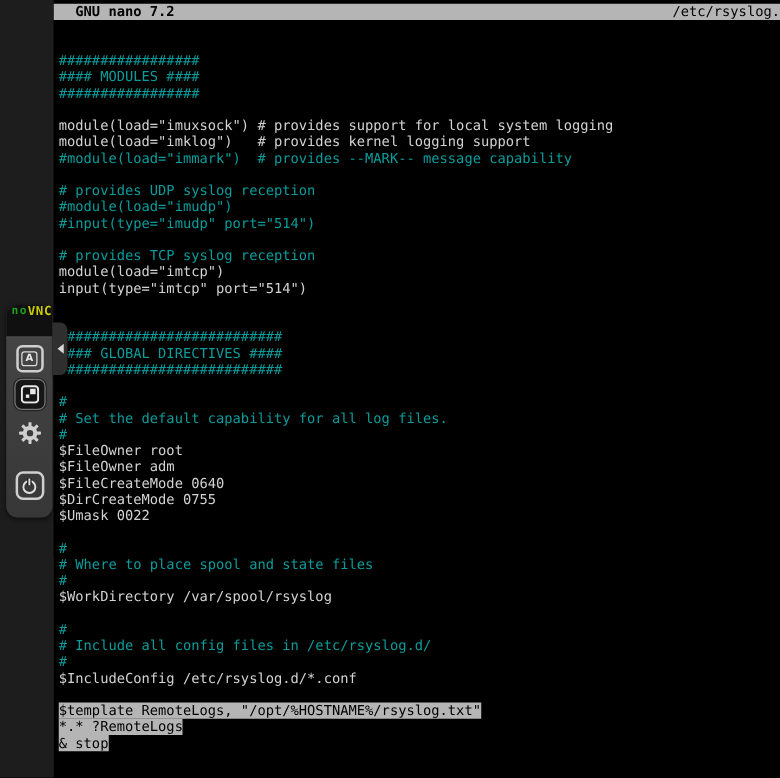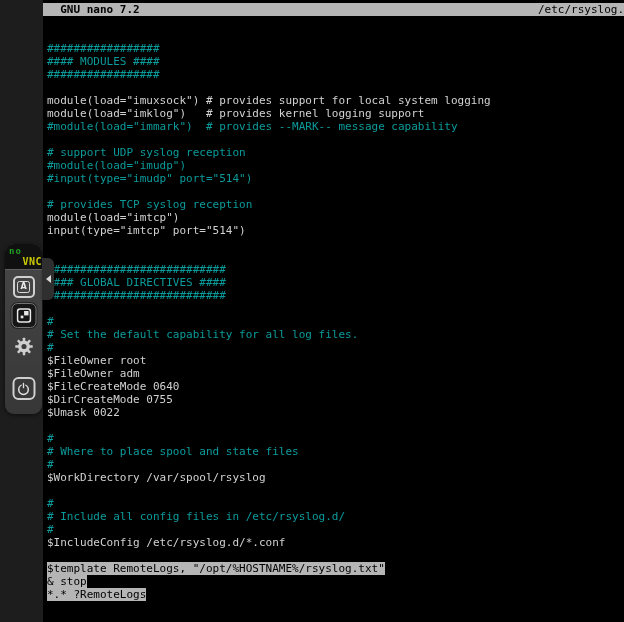--- a/index.html
+++ b/index.html
@@ -26,21 +26,21 @@
 
   
   .vnc-panel{
     position:absolute;left:5px;top:244px;width:37px;height:170px;z-index:5;
     background:linear-gradient(180deg,#474747,#373737);
     border-radius:9px;box-shadow:0 1px 4px rgba(0,0,0,.6);
   }
   .vnc-logo{
     height:25px;background:#101010;border-radius:9px 9px 0 0;
     border-bottom:1px solid #5f5f5f;
-    display:flex;flex-direction:column;justify-content:center;
+    display:flex;justify-content:center;
     padding-left:4px;line-height:1;
   }
   .logo-no{color:#1f9e1f;font:700 9px "DejaVu Sans Mono",monospace;letter-spacing:1px;}
   .logo-vnc{color:#c9c900;font:700 10px "DejaVu Sans Mono",monospace;letter-spacing:0.5px;text-align:right;}
   .vnc-handle{
     position:absolute;right:-12px;top:14px;width:12px;height:42px;
     background:#2f2f2f;border-radius:0 6px 6px 0;
     display:flex;align-items:center;justify-content:center;
     box-shadow:1px 1px 3px rgba(0,0,0,.5);cursor:pointer;
   }
@@ -80,21 +80,21 @@
       <div class="row code"></div>
       <div class="row code"></div>
       <div class="row comment">#################</div>
       <div class="row comment">#### MODULES ####</div>
       <div class="row comment">#################</div>
       <div class="row code"></div>
       <div class="row code">module(load="imuxsock") # provides support for local system logging</div>
       <div class="row code">module(load="imklog")   # provides kernel logging support</div>
       <div class="row comment">#module(load="immark")  # provides --MARK-- message capability</div>
       <div class="row code"></div>
-      <div class="row comment"># support UDP syslog reception</div>
+      <div class="row comment"># provides UDP syslog reception</div>
       <div class="row comment">#module(load="imudp")</div>
       <div class="row comment">#input(type="imudp" port="514")</div>
       <div class="row code"></div>
       <div class="row comment"># provides TCP syslog reception</div>
       <div class="row code">module(load="imtcp")</div>
       <div class="row code">input(type="imtcp" port="514")</div>
       <div class="row code"></div>
       <div class="row code"></div>
       <div class="row comment">###########################</div>
       <div class="row comment">#### GLOBAL DIRECTIVES ####</div>
@@ -113,22 +113,22 @@
       <div class="row comment"># Where to place spool and state files</div>
       <div class="row comment">#</div>
       <div class="row code">$WorkDirectory /var/spool/rsyslog</div>
       <div class="row code"></div>
       <div class="row comment">#</div>
       <div class="row comment"># Include all config files in /etc/rsyslog.d/</div>
       <div class="row comment">#</div>
       <div class="row code">$IncludeConfig /etc/rsyslog.d/*.conf</div>
       <div class="row code"></div>
       <div class="row"><span class="sel">$template RemoteLogs, "/opt/%HOSTNAME%/rsyslog.txt"</span></div>
+      <div class="row"><span class="sel">*.* ?RemoteLogs</span></div>
       <div class="row"><span class="sel">&amp; stop</span></div>
-      <div class="row"><span class="sel">*.* ?RemoteLogs</span></div>
     </div>
 </div>
 
 <div class="vnc-panel">
   <div class="vnc-logo">
     <span class="logo-no">no</span>
     <span class="logo-vnc">VNC</span>
   </div>
 
   <div class="vnc-handle">

